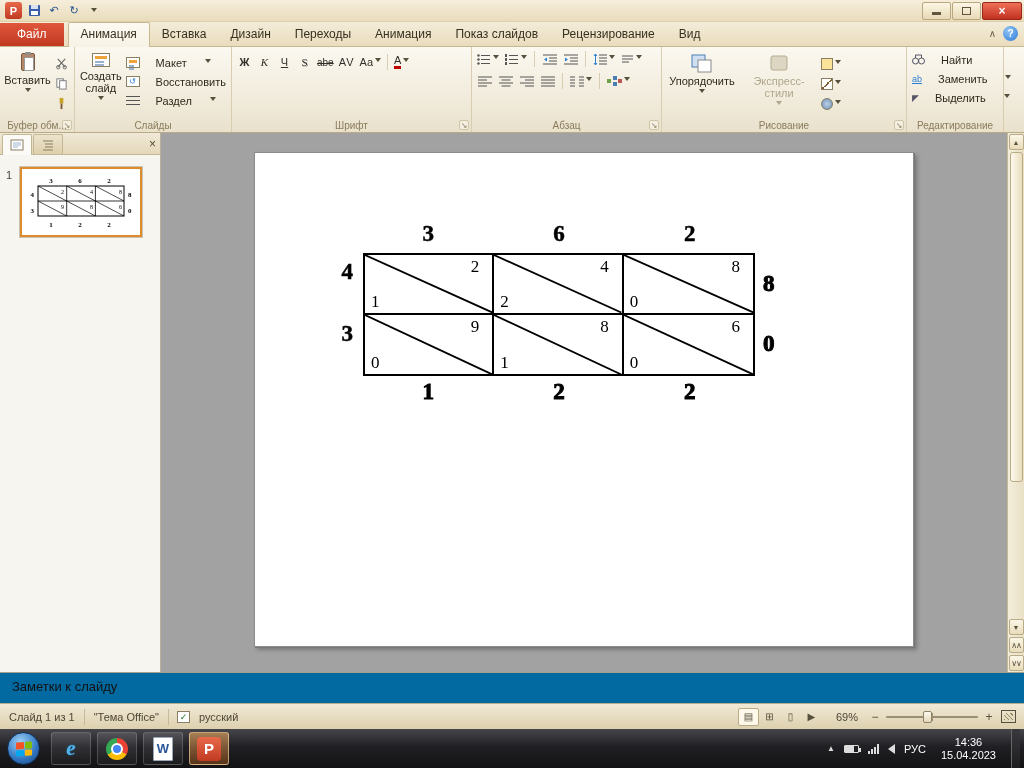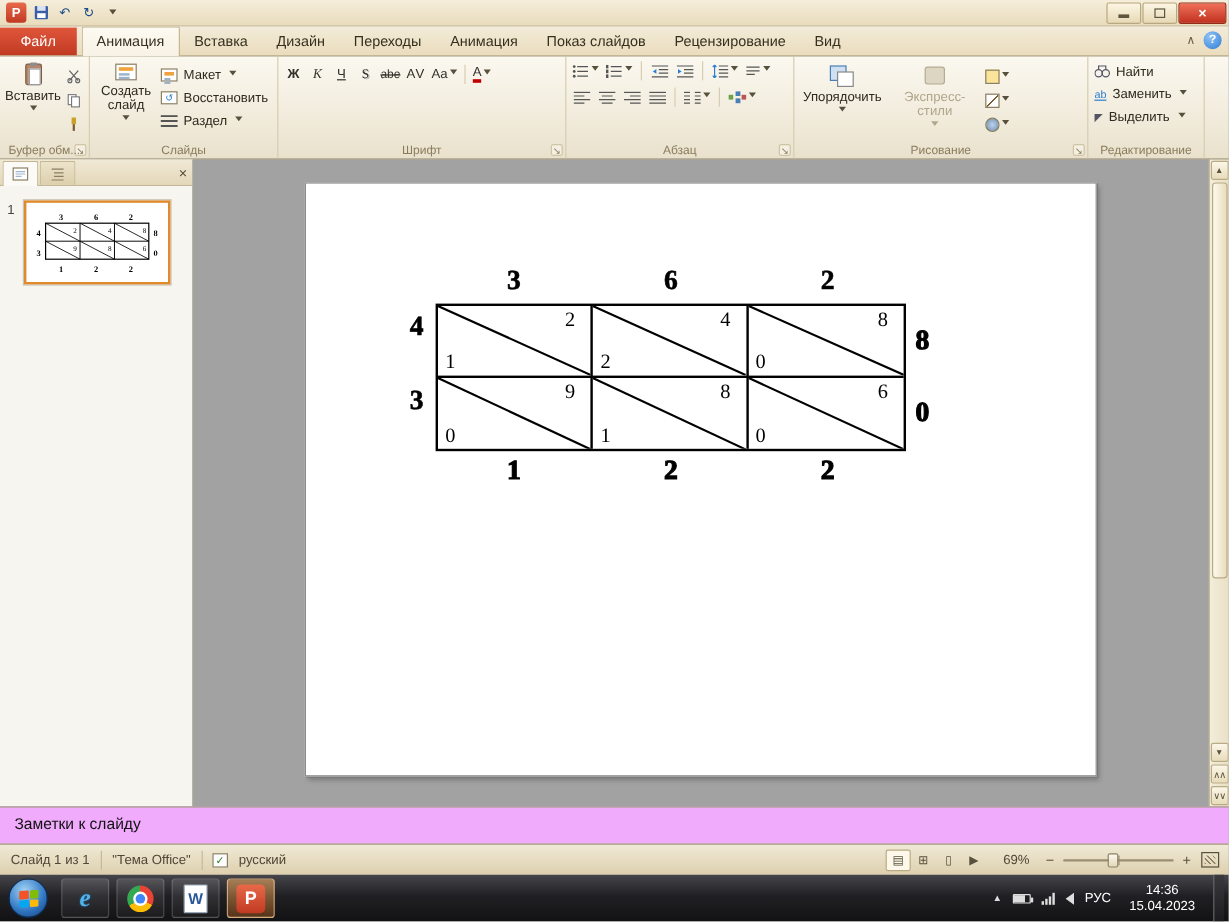--- a/index.html
+++ b/index.html
@@ -34,21 +34,21 @@
   .helpbtn { width:15px; height:15px; border-radius:50%; background:radial-gradient(circle at 35% 30%,#8fc3f5,#2f7cd6); color:#fff; font-size:10px; font-weight:bold; display:flex; align-items:center; justify-content:center; }
 
   
   .ribbon { height:86px; background:linear-gradient(#fbf8f0,#efe9d8 70%,#e9e1cc); border-bottom:1px solid #b9ab89; display:flex; }
   .rgroup { position:relative; height:100%; border-right:1px solid #d8cdb0; padding:3px 3px 14px; }
   .glabel { position:absolute; bottom:1px; left:0; right:0; text-align:center; font-size:10px; color:#8a7c5c; white-space:nowrap; overflow:hidden; }
   .glauncher { position:absolute; bottom:2px; right:2px; font-size:8px; color:#8a7c5c; width:10px; height:10px; line-height:10px; text-align:center; border:1px solid #cfc4a4; border-radius:2px; background:#f4efe2; }
   .bigbtn { display:flex; flex-direction:column; align-items:center; padding-top:3px; font-size:11px; color:#2f2a1d; text-align:center; border-radius:3px; line-height:12px; }
   .caret { width:0; height:0; border:3px solid transparent; border-top:4px solid #57503c; margin-top:2px; display:inline-block; }
   .caret.inline { margin:0 0 1px 2px; border-top-color:#57503c; }
-  .minirow { display:flex; align-items:center; gap:5px; font-size:11px; color:#2f2a1d; height:19px; padding:0 2px; }
+  .minirow { display:flex; align-items:center; gap:16px; font-size:11px; color:#2f2a1d; height:19px; padding:0 2px; }
   .sbtn { min-width:19px; height:18px; display:inline-flex; align-items:center; justify-content:center; font-size:11px; color:#32302a; border-radius:2px; padding:0 2px; }
   .combo { background:#fff; border:1px solid #ab9f7f; height:18px; display:flex; align-items:center; font-size:11px; padding-left:3px; color:#222; }
   .combo .drop { margin-left:auto; width:13px; height:100%; border-left:1px solid #cfc4a4; display:flex; align-items:center; justify-content:center; background:linear-gradient(#f7f3e8,#e8dfc6); }
   .clip { width:14px; height:18px; background:#b5876a; border:1px solid #7e5a42; border-radius:2px; position:relative; }
   .clip:before { content:""; position:absolute; left:2px; top:3px; width:8px; height:12px; background:#fff; border:1px solid #9b9b9b; }
   .clip:after { content:""; position:absolute; left:3px; top:-2px; width:6px; height:3px; background:#8d8d8d; border-radius:1px; }
   .slideicon { width:18px; height:14px; background:#fff; border:1px solid #8b7f62; position:relative; }
   .slideicon:before { content:""; position:absolute; left:2px; top:2px; right:2px; height:3px; background:#f0a23c; }
   .slideicon:after { content:""; position:absolute; left:2px; top:7px; right:5px; height:1.5px; background:#9cb2cc; box-shadow:0 3px 0 #9cb2cc; }
   .lineicon { width:13px; height:10px; background:repeating-linear-gradient(to bottom,#6a839e 0 1.5px,transparent 1.5px 4px); }
@@ -90,21 +90,21 @@
   .cost { position:absolute; top:2px; right:13px; font:17px "Liberation Serif",serif; color:#000; }
   .alloc { position:absolute; bottom:1px; left:6px; font:17px "Liberation Serif",serif; color:#000; }
   .tlab { font-family:"Liberation Serif",serif; font-weight:bold; font-size:23px; color:#000; -webkit-text-stroke:0.5px #000; }
   .toplabs,.botlabs { position:absolute; left:108px; width:392px; height:28px; display:flex; }
   .toplabs { top:68px; } .botlabs { top:226px; }
   .toplabs span,.botlabs span { flex:1; text-align:center; }
   .sidelab { position:absolute; width:26px; }
   .heavy { -webkit-text-stroke:1px #000; }
 
   
-  .notes { height:31px; background:#f0abfc; border-top:1px solid #a89e86; font-size:13px; color:#111; padding:6px 12px; }
+  .notes { height:31px; background:#0369a1; border-top:1px solid #a89e86; font-size:13px; color:#111; padding:6px 12px; }
 
   
   .statusbar { height:26px; background:linear-gradient(#f0e9d6,#ddd0ae); border-top:1px solid #b9ab89; display:flex; align-items:center; font-size:11px; color:#4e4636; }
   .st-item { padding:0 9px; white-space:nowrap; }
   .st-sep { width:1px; height:16px; background:#c6b globe; background:#c6b997; }
   .spellicon { width:13px; height:12px; background:#fdfdfd; border:1px solid #8b7f62; font-size:9px; color:#1d7a1d; line-height:10px; text-align:center; margin-left:8px; }
   .viewbtn { width:21px; height:18px; display:flex; align-items:center; justify-content:center; font-size:10px; color:#57503c; border:1px solid transparent; border-radius:2px; }
   .viewbtn.active { background:#fdf8ea; border-color:#b9ab85; }
   .zoombtn { width:16px; height:16px; display:flex; align-items:center; justify-content:center; font-size:12px; color:#57503c; }
   .slider { width:92px; height:16px; position:relative; margin:0 3px; }

